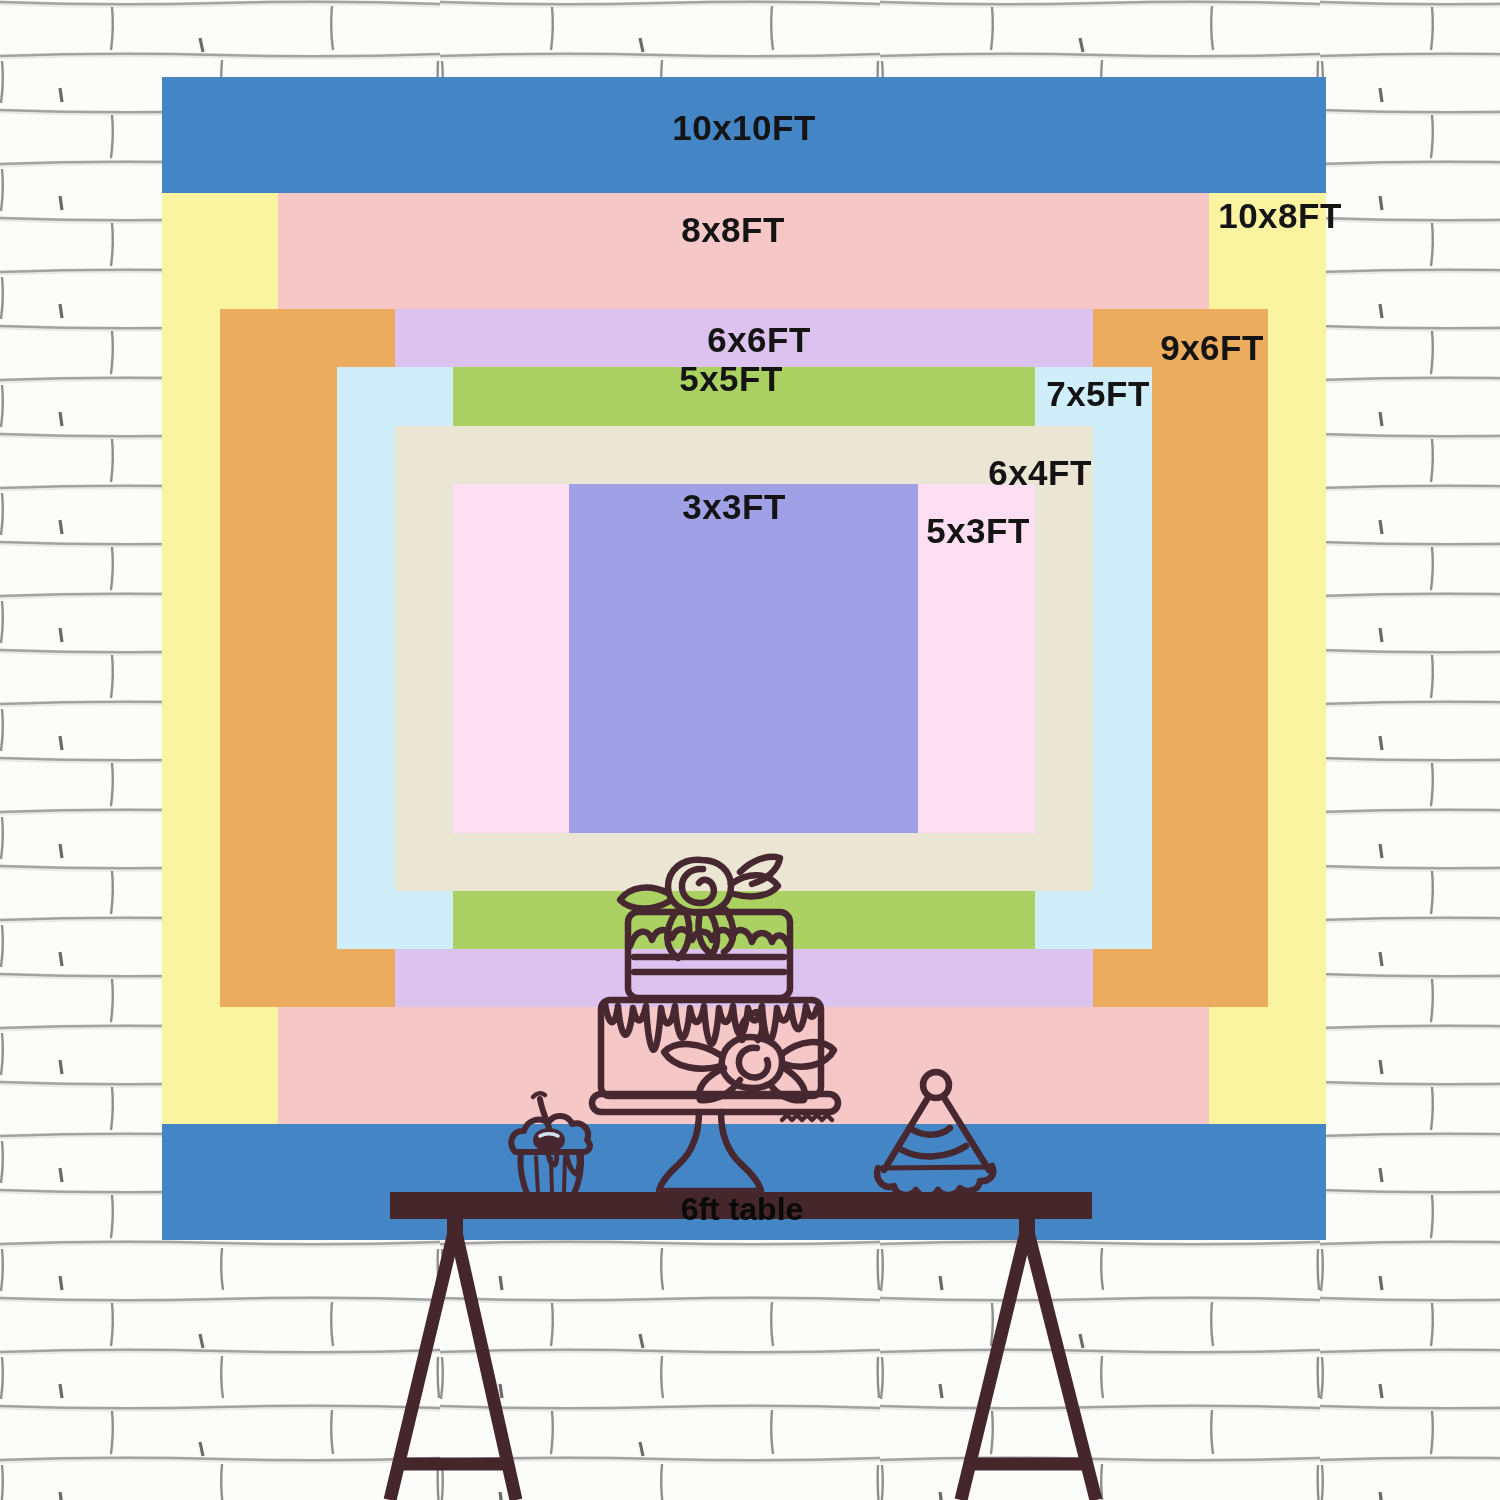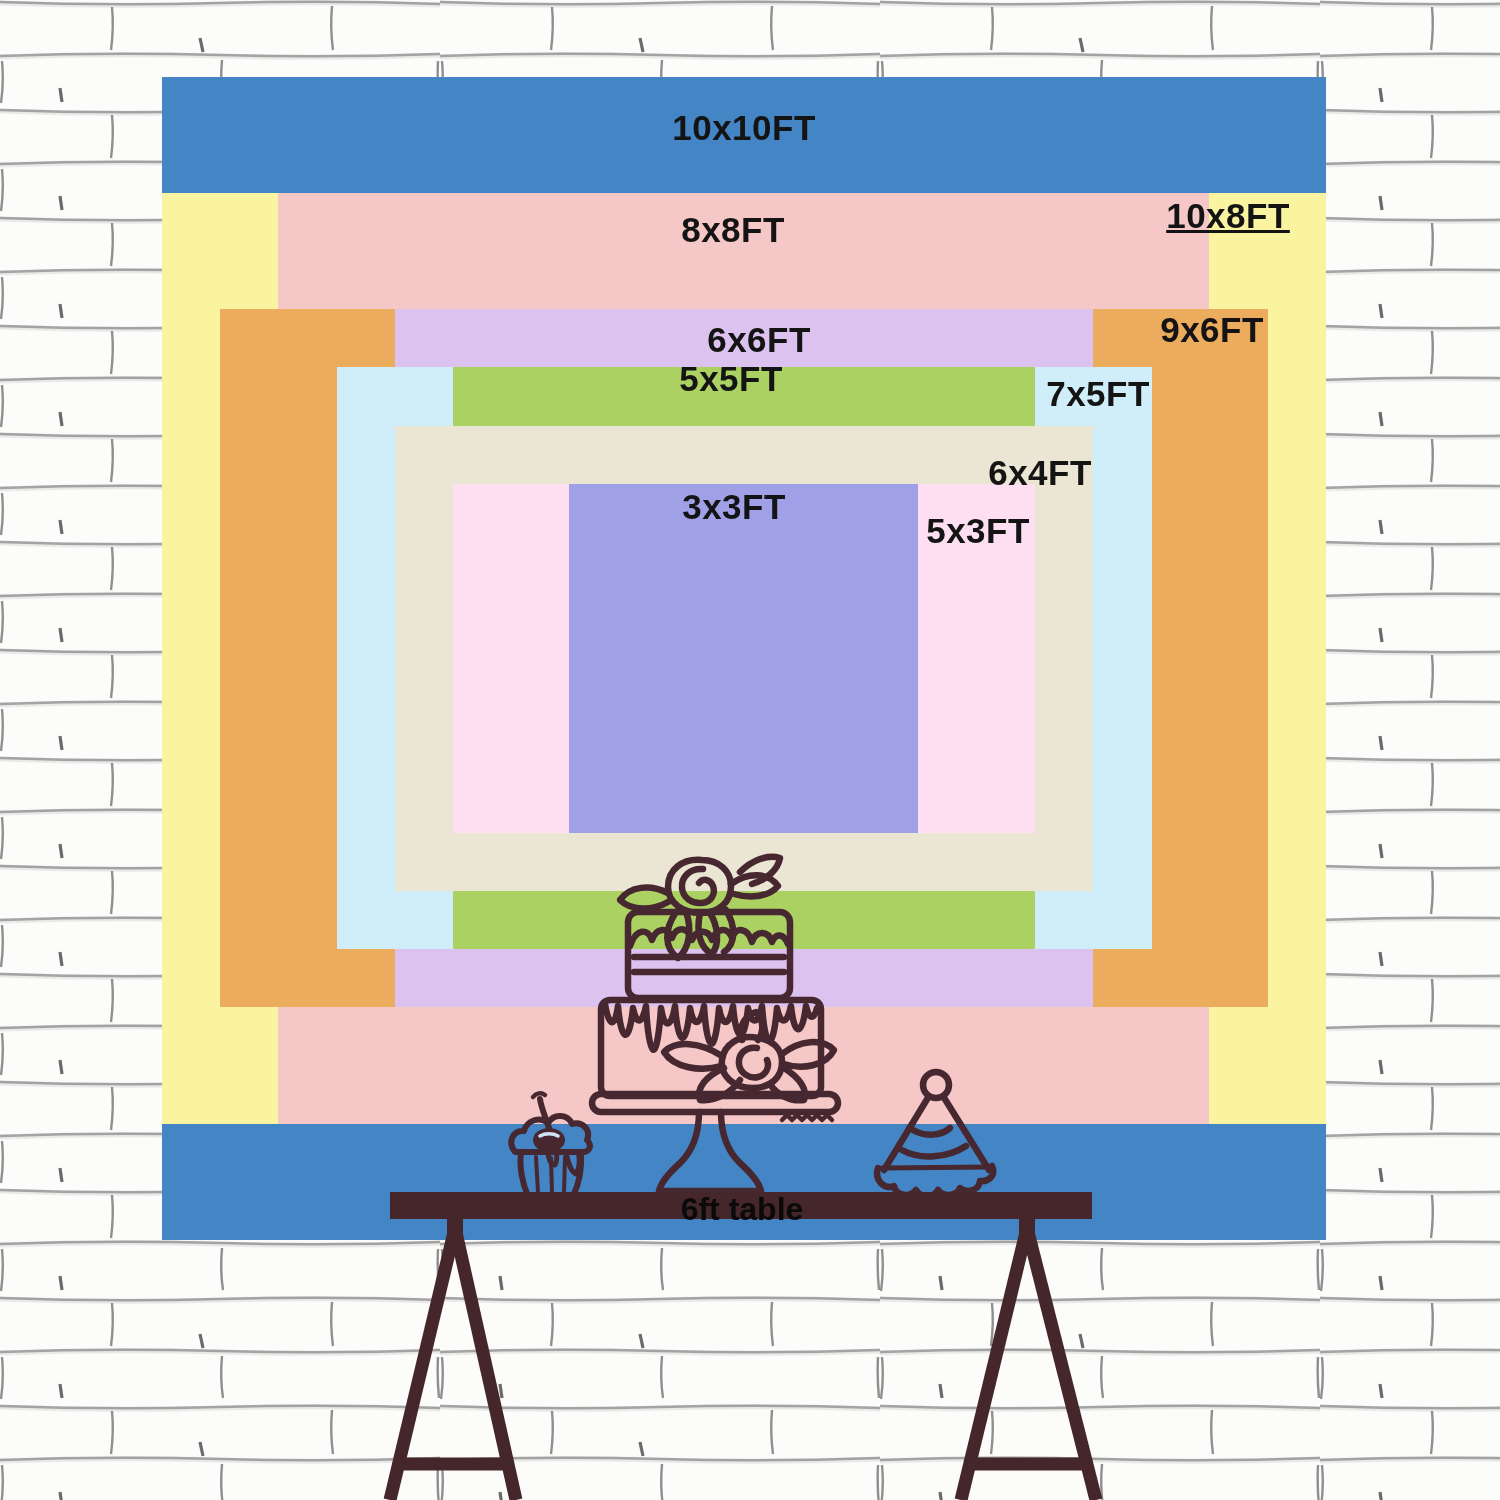--- a/index.html
+++ b/index.html
@@ -14,23 +14,23 @@
   .r3{left:220px;top:309px;width:1048px;height:698px;}
   .r4{left:395px;top:309px;width:698px;height:698px;}
   .r5{left:337px;top:367px;width:815px;height:582px;}
   .r6{left:453px;top:367px;width:582px;height:582px;}
   .r7{left:395px;top:426px;width:698px;height:465px;}
   .r8{left:453px;top:484px;width:582px;height:349px;}
   .r9{left:569px;top:484px;width:349px;height:349px;}
   .lbl{position:absolute;transform:translate(-50%,-50%);font-size:35px;font-weight:600;
        color:#141414;letter-spacing:0.5px;white-space:nowrap;}
   .l0{left:744px;top:128px;}
-  .l1{left:1228px;top:216px;text-decoration:underline;}
+  .l1{left:1280px;top:216px;}
   .l2{left:733px;top:218px;margin-top:12px;}
-  .l3{left:1212px;top:330px;text-align:right;}
+  .l3{left:1212px;top:348px;text-align:right;}
   .l4{left:759px;top:340px;}
   .l5{left:1098px;top:394px;}
   .l6{left:731px;top:379px;}
   .l7{left:1040px;top:473px;}
   .l8{left:978px;top:507px;margin-top:24px;}
   .l9{left:734px;top:507px;text-align:right;}
   .art{position:absolute;left:0;top:0;width:1500px;height:1500px;}
   .tbl-lbl{position:absolute;left:742px;top:1209px;transform:translate(-50%,-50%);
        font-size:32px;font-weight:600;color:#0a0a0a;white-space:nowrap;z-index:5;}
 </style>

